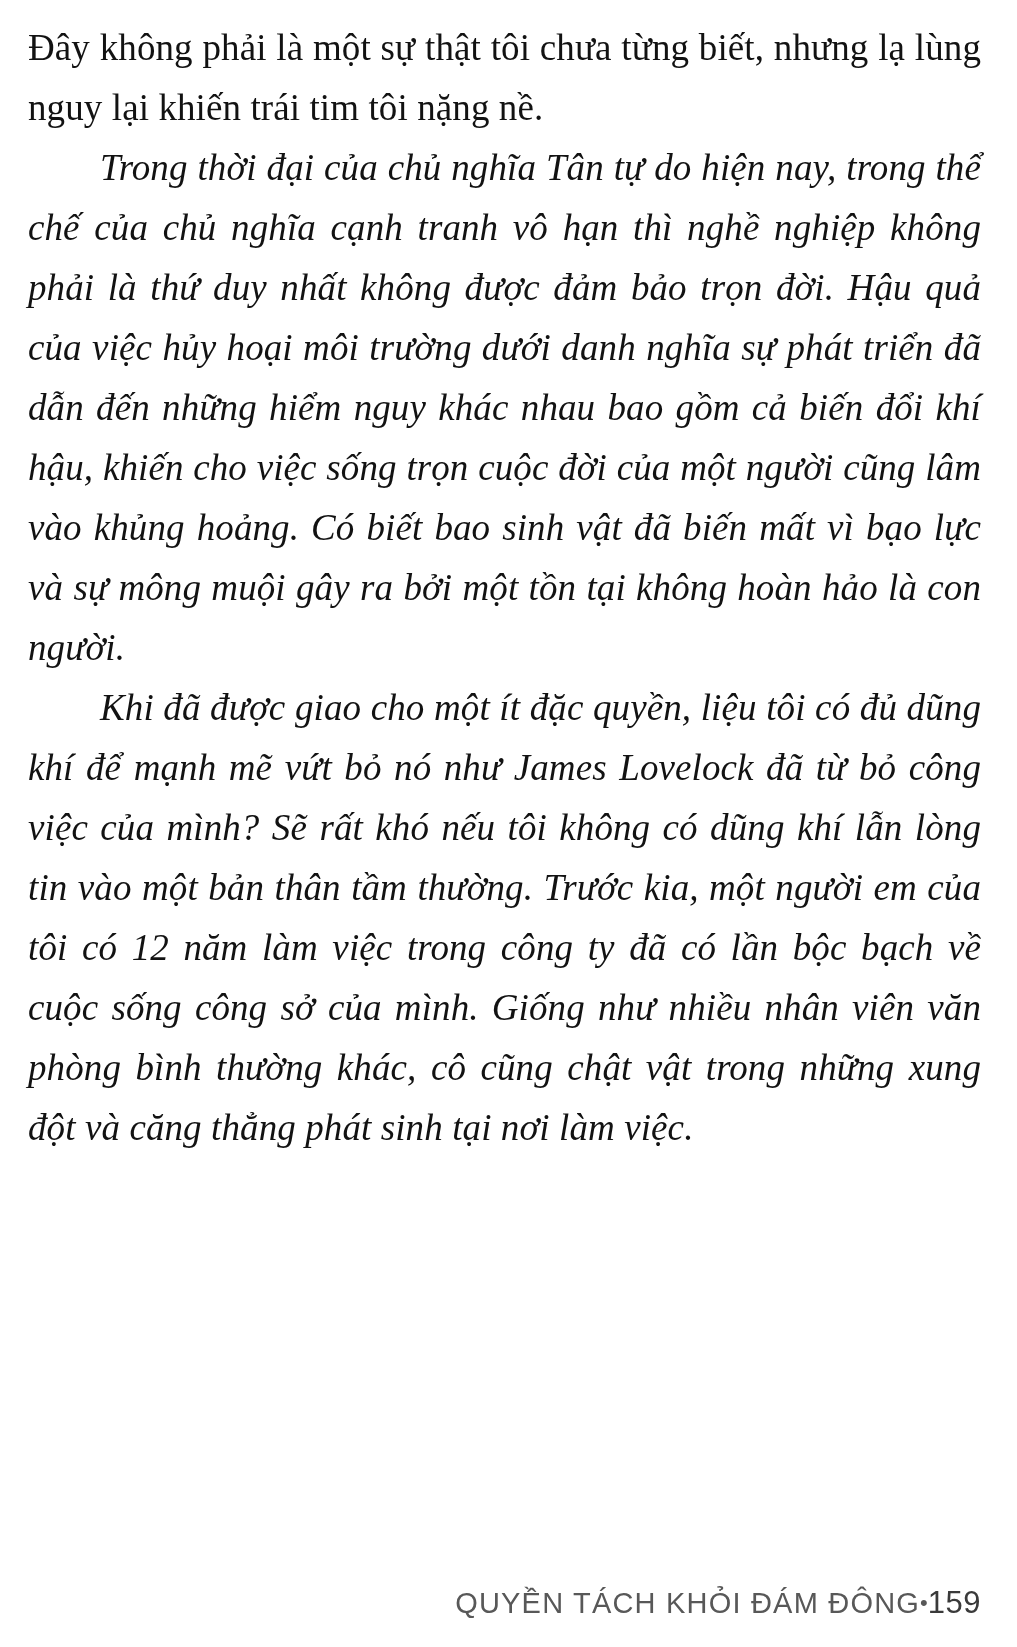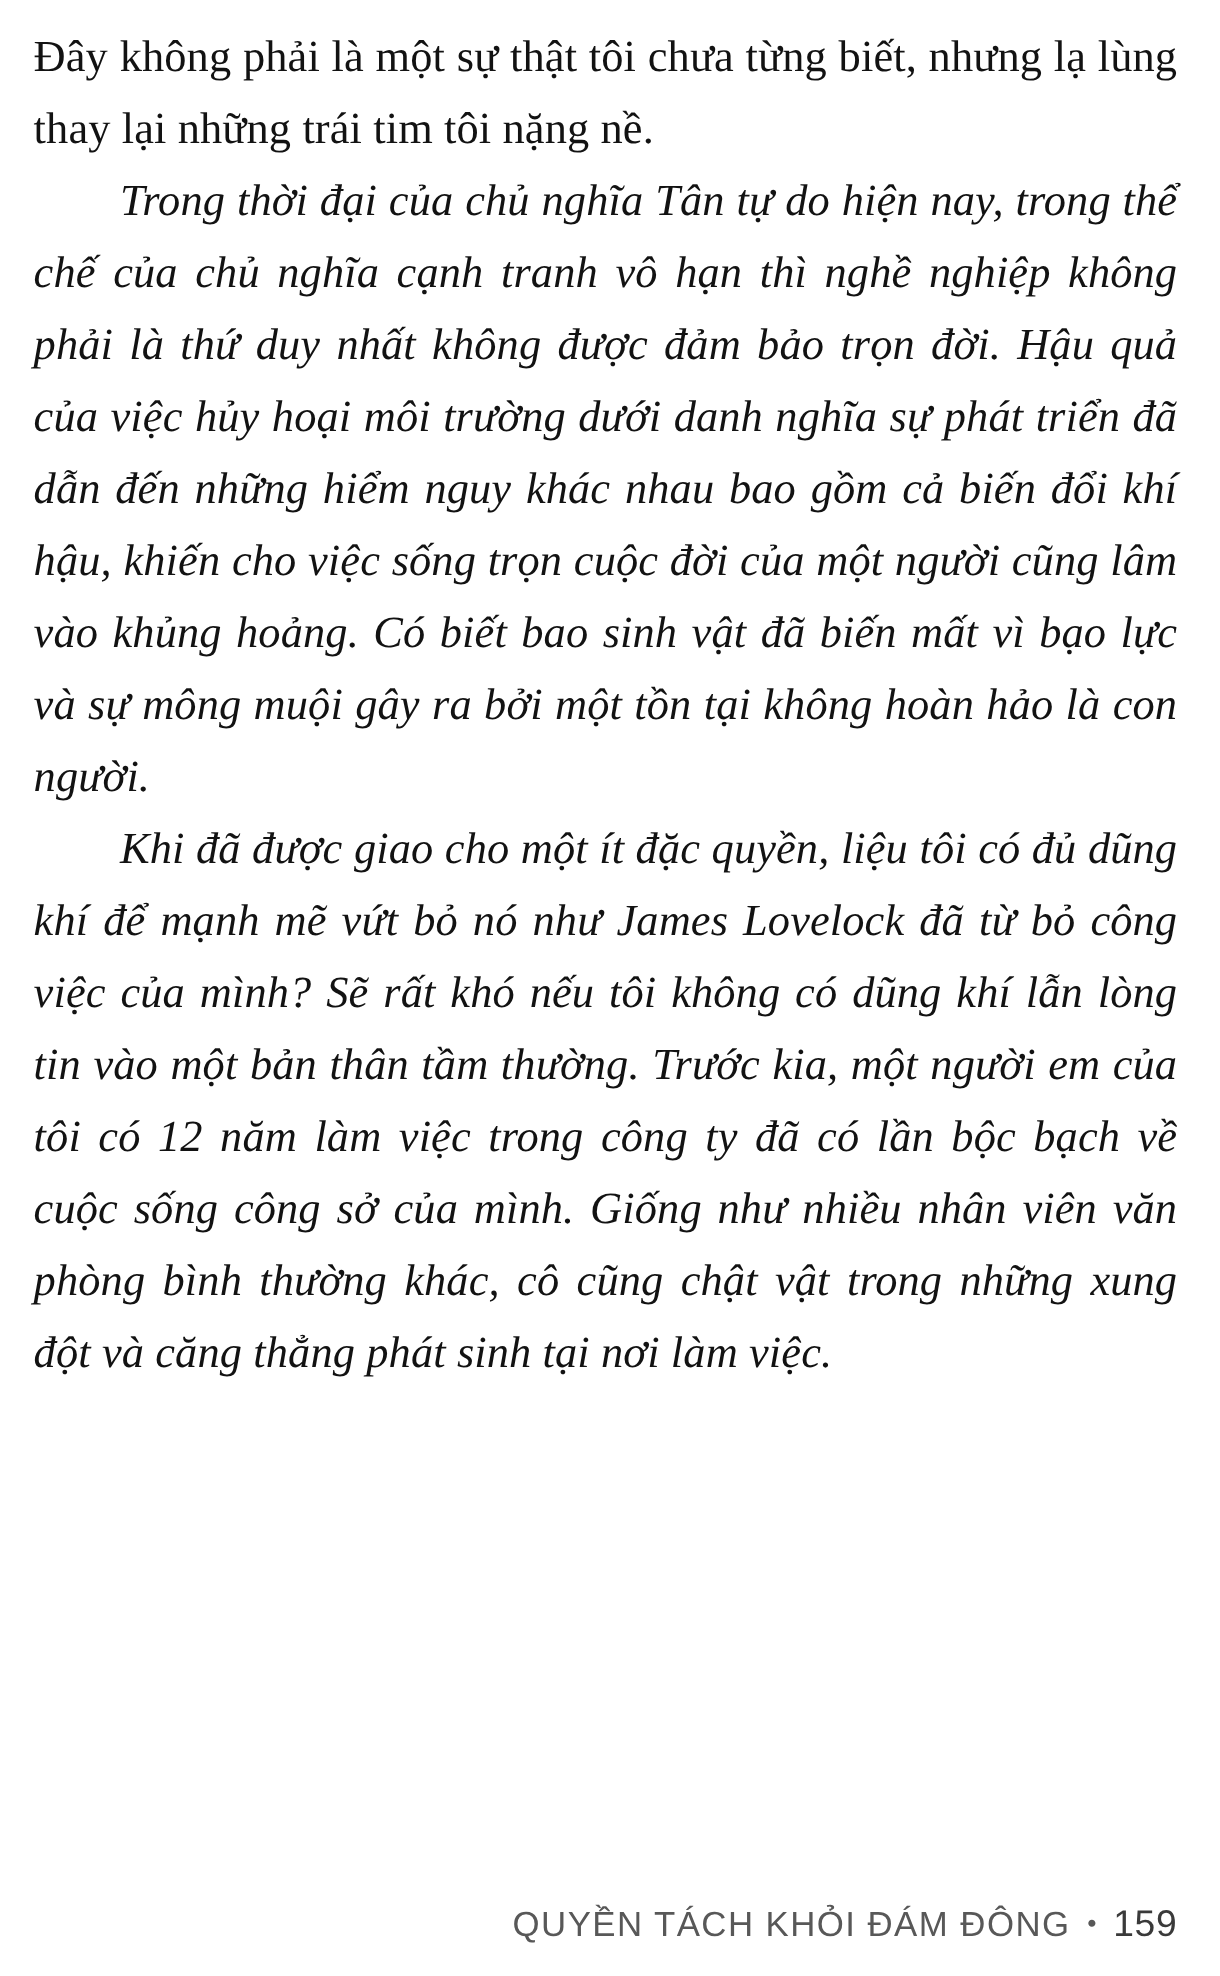--- a/index.html
+++ b/index.html
@@ -41,21 +41,20 @@
   .para.indent {
     text-indent: 72px;
     font-style: italic;
   }
   .footer {
     margin-top: auto;
     padding-bottom: 26px;
     display: flex;
     justify-content: flex-end;
     align-items: baseline;
-    gap: 14px;
   }
   .footer-title {
     font-family: "Liberation Sans", sans-serif;
     font-size: 29px;
     letter-spacing: 1.2px;
     color: #585858;
     text-transform: uppercase;
   }
   .footer-bullet {
     font-family: "Liberation Sans", sans-serif;
@@ -70,21 +69,21 @@
     color: #3a3a3a;
     letter-spacing: 0.5px;
   }
 </style>
 </head>
 <body>
 
 <div class="page">
 
   <div class="body-text">
-    <p class="para first">Đây không phải là một sự thật tôi chưa từng biết, nhưng lạ lùng thay lại những trái tim tôi nặng nề.</p>
+    <p class="para first">Đây không phải là một sự thật tôi chưa từng biết, nhưng lạ lùng nguy lại khiến trái tim tôi nặng nề.</p>
     <p class="para indent">Trong thời đại của chủ nghĩa Tân tự do hiện nay, trong thể chế của chủ nghĩa cạnh tranh vô hạn thì nghề nghiệp không phải là thứ duy nhất không được đảm bảo trọn đời. Hậu quả của việc hủy hoại môi trường dưới danh nghĩa sự phát triển đã dẫn đến những hiểm nguy khác nhau bao gồm cả biến đổi khí hậu, khiến cho việc sống trọn cuộc đời của một người cũng lâm vào khủng hoảng. Có biết bao sinh vật đã biến mất vì bạo lực và sự mông muội gây ra bởi một tồn tại không hoàn hảo là con người.</p>
     <p class="para indent">Khi đã được giao cho một ít đặc quyền, liệu tôi có đủ dũng khí để mạnh mẽ vứt bỏ nó như James Lovelock đã từ bỏ công việc của mình? Sẽ rất khó nếu tôi không có dũng khí lẫn lòng tin vào một bản thân tầm thường. Trước kia, một người em của tôi có 12 năm làm việc trong công ty đã có lần bộc bạch về cuộc sống công sở của mình. Giống như nhiều nhân viên văn phòng bình thường khác, cô cũng chật vật trong những xung đột và căng thẳng phát sinh tại nơi làm việc.</p>
   </div>
 
   <div class="footer">
     <span class="footer-title">QUYỀN TÁCH KHỎI ĐÁM ĐÔNG</span>
     <span class="footer-bullet">•</span>
     <span class="footer-page">159</span>
   </div>
 

